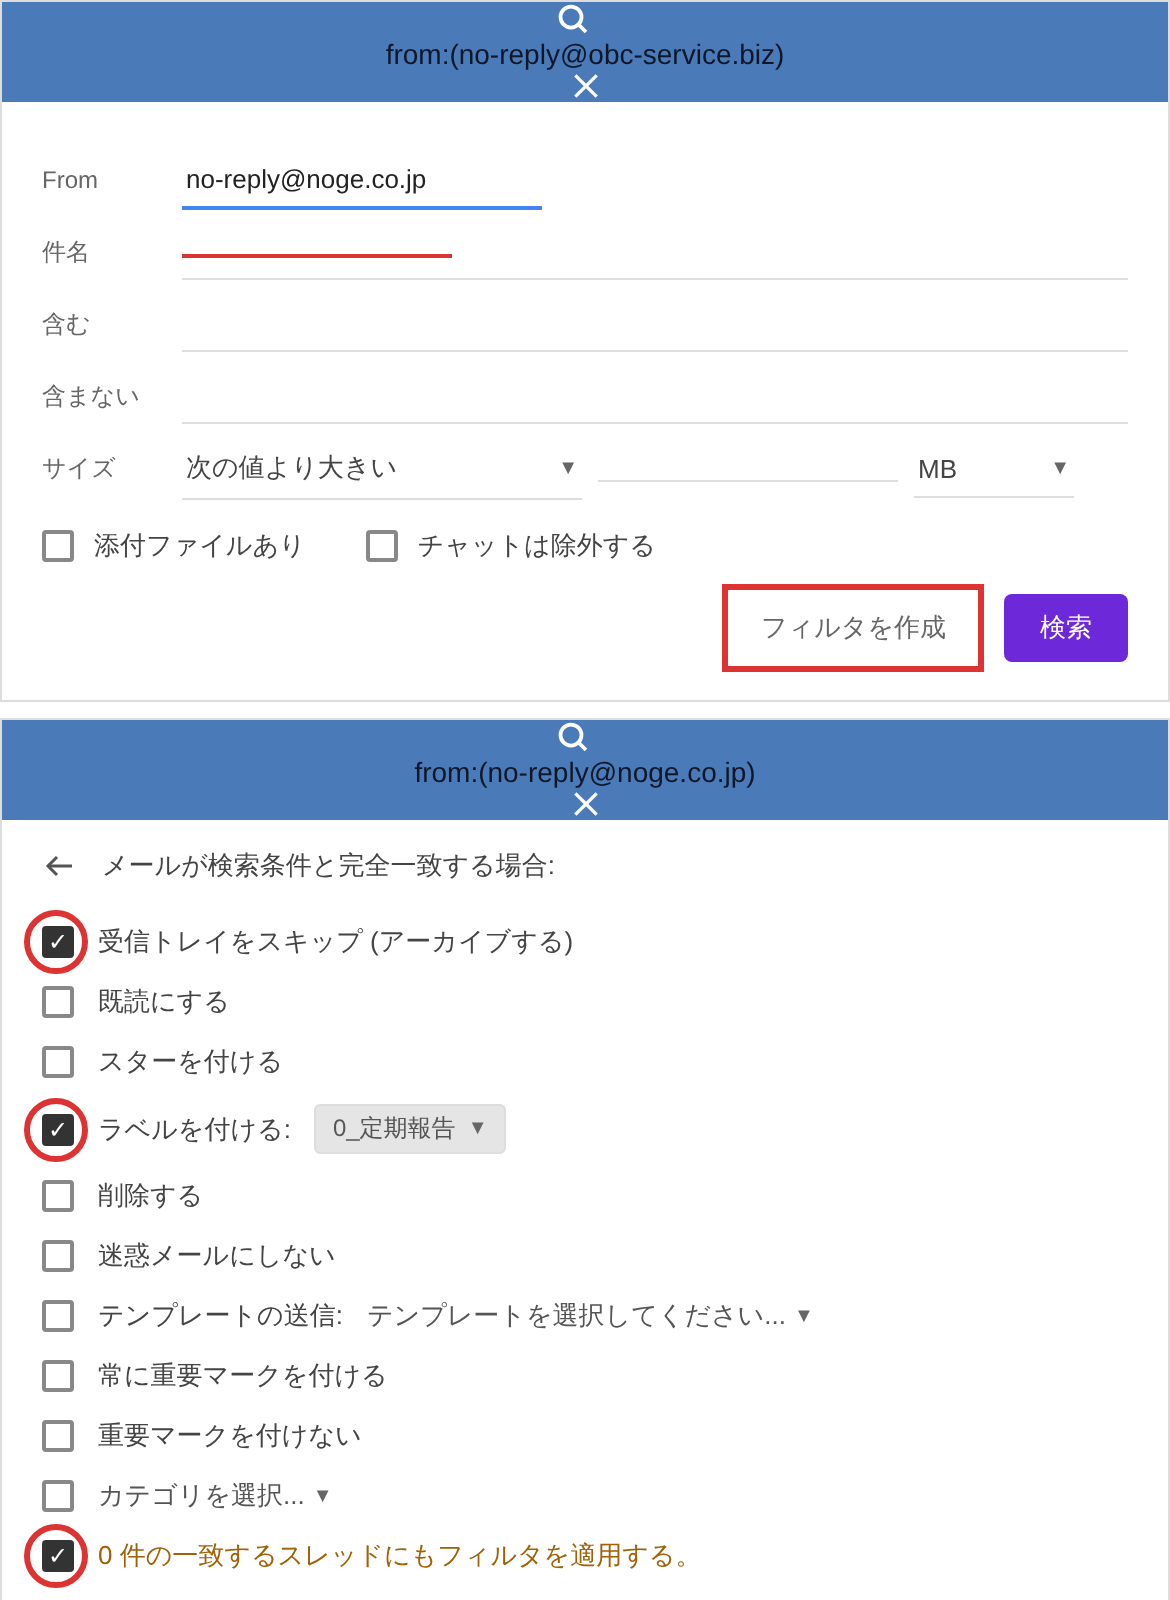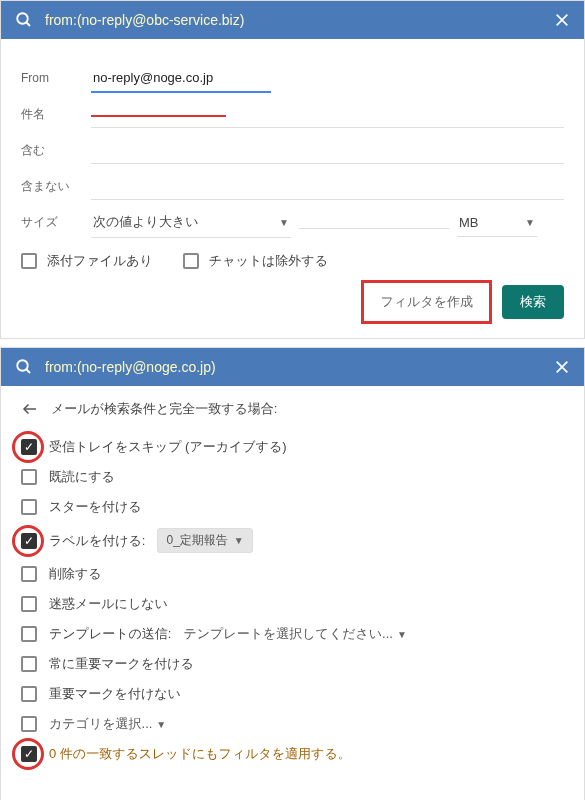--- a/index.html
+++ b/index.html
@@ -6,25 +6,26 @@
   body {
     font-family: Arial, "Hiragino Sans", "Meiryo", sans-serif;
     background: #fff;
     width: 585px;
     font-size: 13px;
     color: #444;
   }
   .panel { border: 1px solid #ddd; }
   .header {
     background: #4a7bb8;
-    color: #fef9c3;
+    color: #0f172a;
     display: flex;
     align-items: center;
-    padding: 10px 14px;
+    padding: 0 14px;
     font-size: 14px;
+    flex-direction: column;
   }
   .header .search-icon { margin-right: 12px; display: flex; }
   .header .title { flex: 1; }
   .header .close-icon { cursor: pointer; display: flex; }
   .form-body { padding: 12px 20px 14px 20px; margin-top: 12px; }
   .row {
     display: flex;
     align-items: center;
     margin-bottom: 6px;
     min-height: 30px;
@@ -91,21 +92,21 @@
     padding: 2px;
   }
   .btn-text {
     padding: 8px 14px;
     font-size: 13px;
     color: #666;
     cursor: pointer;
     background: #fff;
   }
   .btn-primary {
-    background: #0f766e;
+    background: #6d28d9;
     color: #fff;
     padding: 8px 18px;
     border-radius: 4px;
     font-size: 13px;
     cursor: pointer;
     border: none;
   }
   .spacer { height: 8px; background: #fff; }
   .filter-body { padding: 14px 20px 14px 20px; }
   .back-row { display: flex; align-items: center; gap: 12px; margin-bottom: 14px; color: #444; }

